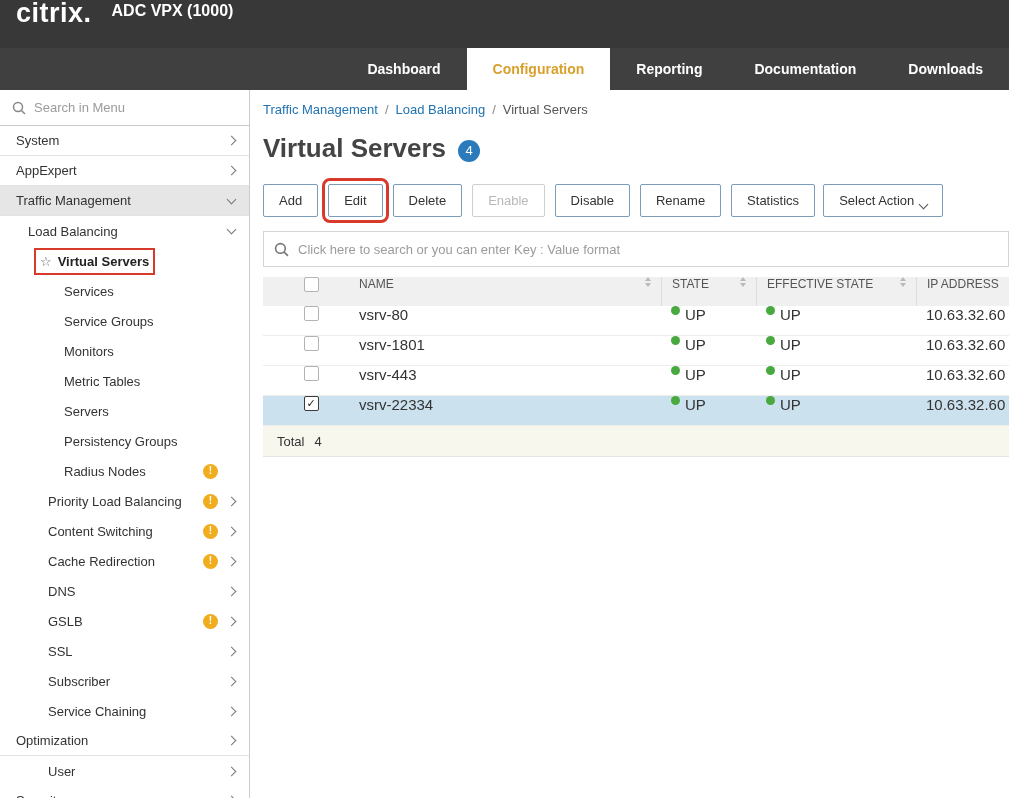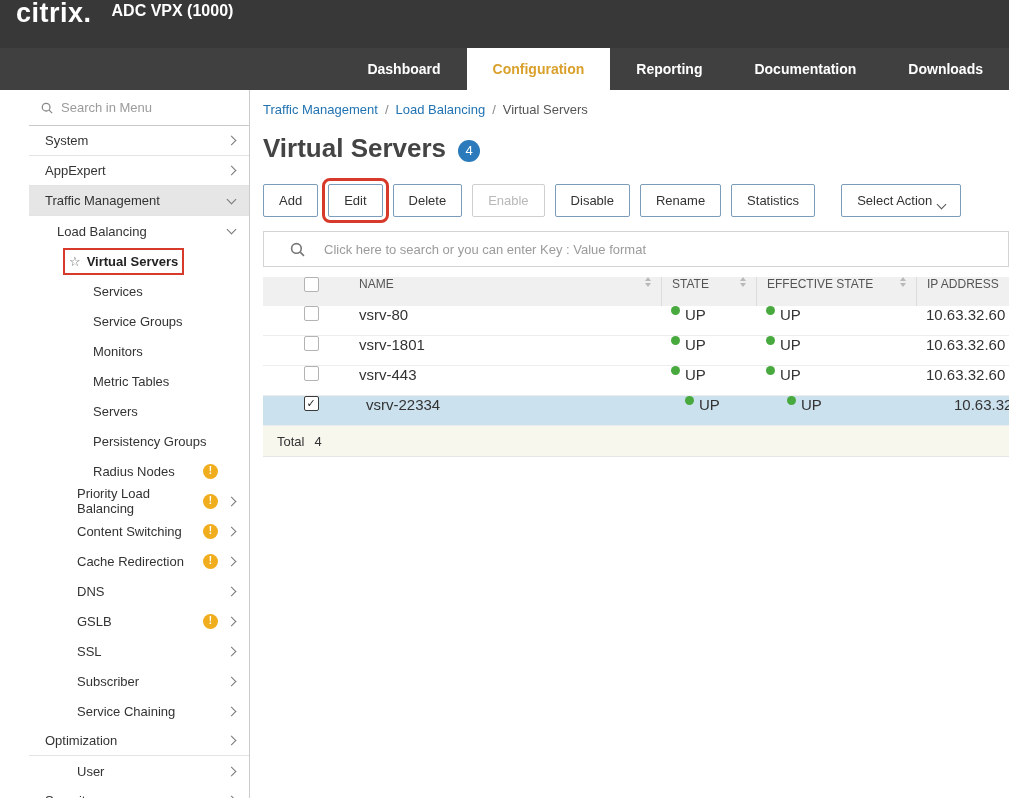--- a/index.html
+++ b/index.html
@@ -11,21 +11,21 @@
   .logo { color:#fff; font-size:27px; font-weight:bold; letter-spacing:.5px; line-height:1; }
   .appname { color:#fff; font-size:16px; font-weight:bold; margin-left:20px; margin-top:2px; }
 
   
   .navbar { height:42px; background:var(--nav_bg,#404040); display:flex;justify-content:flex-end; }
   .tabs { display:flex; margin-left:36px; }
   .tab { display:flex; align-items:center; padding:0 26px; color:#fff; font-size:14px; font-weight:bold; cursor:pointer; }
   .tab.active { background:#fff; color:var(--active_tab_text,#d9a02c); }
 
   
-  .sidebar { position:absolute; left:0; top:90px; width:250px; bottom:8px; border-right:1px solid #ccc; overflow:hidden; background:#fff;padding-left:29px; }
+  .sidebar { position:absolute; left:0; top:90px; width:250px; bottom:8px; border-right:1px solid #ccc; overflow:hidden; background:#fff; }
   .side-search { height:36px; display:flex; align-items:center; gap:8px; padding:0 12px; border-bottom:1px solid #c9c9c9; }
   .side-search input { border:0; outline:0; flex:1; font-size:13px; color:#333; font-family:inherit; background:transparent; }
   .side-search input::placeholder { color:#9b9b9b; }
   .side-item { height:30px; display:flex; align-items:center; padding-left:16px; padding-right:10px; font-size:13px; color:#333; cursor:pointer; }
   .side-item.lvl0 { border-bottom:1px solid #e3e3e3; }
   .side-item.active { background:#e6e6e6; }
   .side-item.lvl1 { padding-left:28px; }
   .side-item.lvl2 { padding-left:48px; }
   .side-item.lvl3 { padding-left:64px; }
   .side-item.lvl3.has-star { padding-left:40px; }
@@ -47,40 +47,40 @@
   .bc-sep { color:#888; margin:0 7px; }
   .title-row { display:flex; align-items:center; gap:12px; margin-bottom:20px; }
   .page-title { font-size:26px; font-weight:bold; color:#444; }
   .count-badge { width:22px; height:22px; border-radius:50%; background:var(--badge_blue,#2b7bbc); color:#fff; font-size:13px; display:flex; align-items:center; justify-content:center; margin-top:4px; flex:0 0 auto; }
 
   .toolbar { display:flex; align-items:center; margin-bottom:14px; }
   .tb-btns { display:flex; gap:10px; }
   .btn { border:1px solid var(--button_border,#7b9cba); background:#fff; color:#333; font-size:13px; font-family:inherit; padding:8px 15px; border-radius:2px; cursor:pointer; }
   .btn.disabled { border-color:#cfcfcf; color:#b8b8b8; cursor:default; }
   .btn.annotated { outline:3px solid var(--annotation_red,#d7392a); outline-offset:3px; }
-  .select-action { margin-left:26px; display:inline-flex; align-items:flex-end; gap:6px; }
+  .select-action { margin-left:8px; display:inline-flex; align-items:flex-end; gap:6px; }
   .sel-chev { width:7px; height:7px; border-right:1.5px solid #555; border-bottom:1.5px solid #555; transform:rotate(45deg); margin-top:-3px; }
 
-  .search-bar { border:1px solid #d4d4d4; height:36px; display:flex; align-items:center; gap:19px; padding:0 26px; margin-bottom:10px; }
+  .search-bar { border:1px solid #d4d4d4; height:36px; display:flex; align-items:center; gap:9px; padding:0 10px; margin-bottom:10px; }
   .search-bar input { border:0; outline:0; flex:1; font-size:13px; color:#333; font-family:inherit; }
   .search-bar input::placeholder { color:#9b9b9b; }
 
   
   .thead,.trow { display:grid; grid-template-columns:96px 302px 95px 160px 1fr; align-items:center; }
   .thead { background:#f0f0f0; height:29px; color:#555; font-size:12px; }
   .cell { display:flex; align-items:flex-start; height:100%; padding:0 10px; }
   .c-name { padding:0 10px 0 0; }
   .c-check { justify-content:center; }
   .thead .c-state,.thead .c-eff,.thead .c-ip { border-left:1px solid #dcdcdc; }
   .sort { display:inline-flex; flex-direction:column; margin-left:auto; gap:2px; cursor:pointer; }
   .sort i { display:block; width:0; height:0; border-left:3.5px solid transparent; border-right:3.5px solid transparent; }
   .sort .up { border-bottom:4px solid #b9b9b9; }
   .sort .dn { border-top:4px solid #b9b9b9; }
   .trow { height:30px; border-bottom:1px solid #ededed; color:#333; font-size:15px; background:#fff; }
-  .trow.selected { background:var(--selected_row,#cbe1ee);gap:7px; }
+  .trow.selected { background:var(--selected_row,#cbe1ee); }
   .checkbox { width:15px; height:15px; border:1px solid #b3b3b3; background:#fff; border-radius:2px; display:inline-flex; align-items:center; justify-content:center; cursor:pointer; }
   .checkbox.checked { border:1.5px solid #3a3a3a; }
   .checkbox.checked::after { content:"✓"; font-size:11px; color:#222; font-weight:bold; }
   .dot { width:9px; height:9px; border-radius:50%; background:var(--status_green,#48a93f); margin-right:5px; flex:0 0 auto; }
   .tfoot { height:31px; background:#f7f7ee; border-bottom:1px solid #e5e5e5; display:flex; align-items:center; padding:0 14px; gap:10px; color:#333; font-size:13px; }
 </style>
 </head>
 <body>
 
 <header class="topbar">

